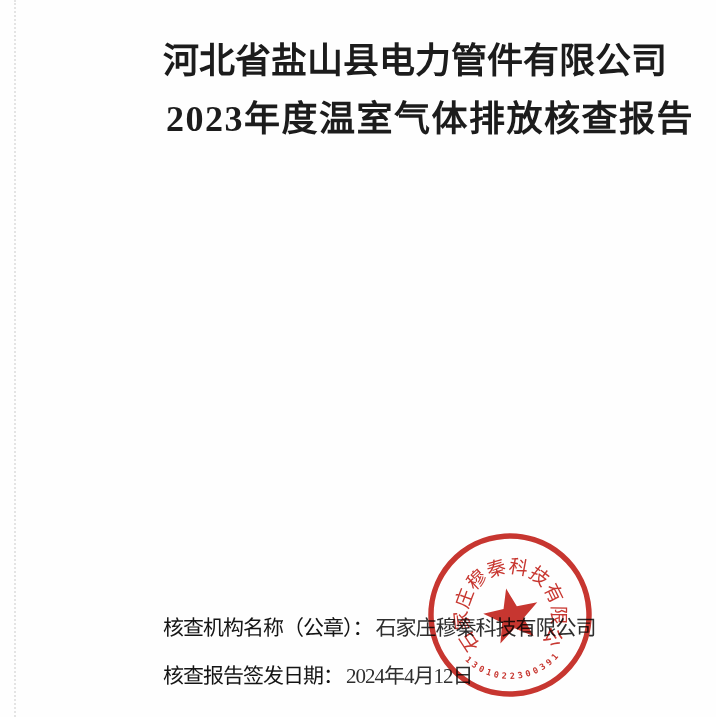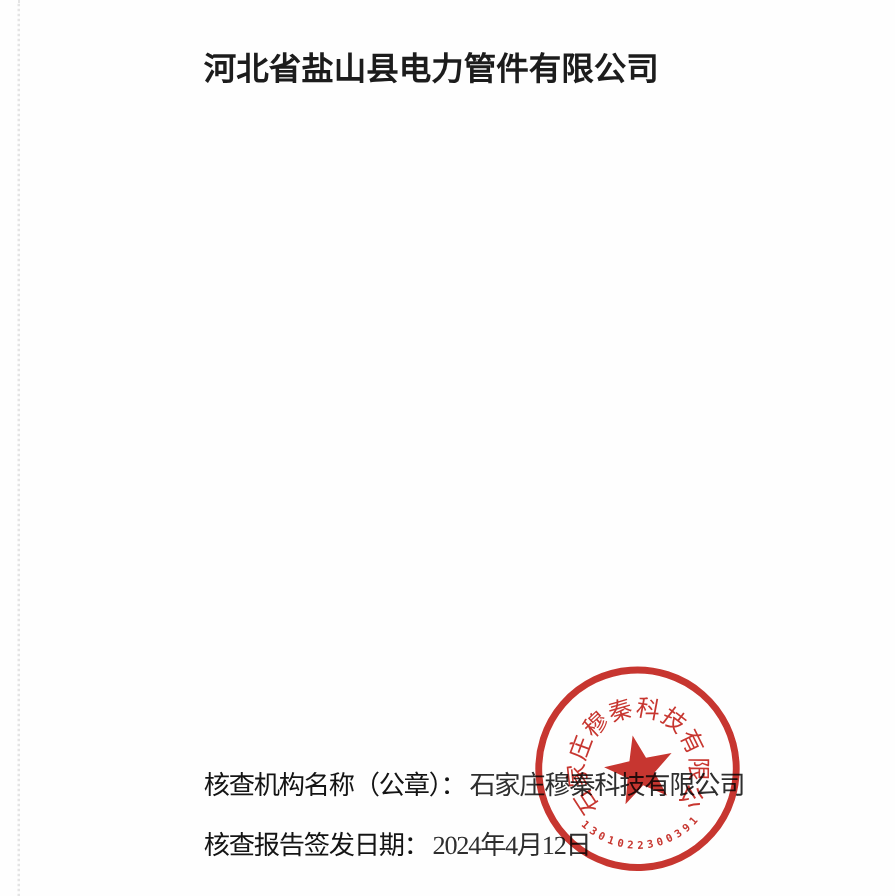--- a/index.html
+++ b/index.html
@@ -16,21 +16,21 @@
   }
   
   .scan-edge{
     position:absolute;left:14px;top:0;bottom:0;width:0;
     border-left:2px dotted rgba(110,110,110,0.18);
   }
   .title-line{
     position:absolute;
     color:#1c1c1c;
     font-weight:700;
-    font-size:26px;
+    font-size:36px;
     line-height:1.1;
     white-space:nowrap;
   }
   .title-line.l1{left:163px;top:42px;letter-spacing:0px;}
   .title-line.l2{left:166px;top:100px;letter-spacing:1.5px;}
   .footer-line{
     position:absolute;
     white-space:nowrap;
     font-size:21px;
     line-height:1.05;
@@ -69,20 +69,21 @@
 </style>
 </head>
 <body>
 
 <div class="page">
 
   <div class="scan-edge"></div>
 
   <div class="title-line l1">河北省盐山县电力管件有限公司</div>
 
+  <div class="title-line l2">2023年度温室气体排放核查报告</div>
 
   <div class="footer-line f1">
     <span class="footer-label">核查机构名称（公章）：</span><span class="footer-value">石家庄穆秦科技有限公司</span>
   </div>
 
   <div class="footer-line f2">
     <span class="footer-label">核查报告签发日期：</span><span class="footer-value">2024年4月12日</span>
   </div>
 
   <svg class="seal" viewBox="0 0 170 170" xmlns="http://www.w3.org/2000/svg">

